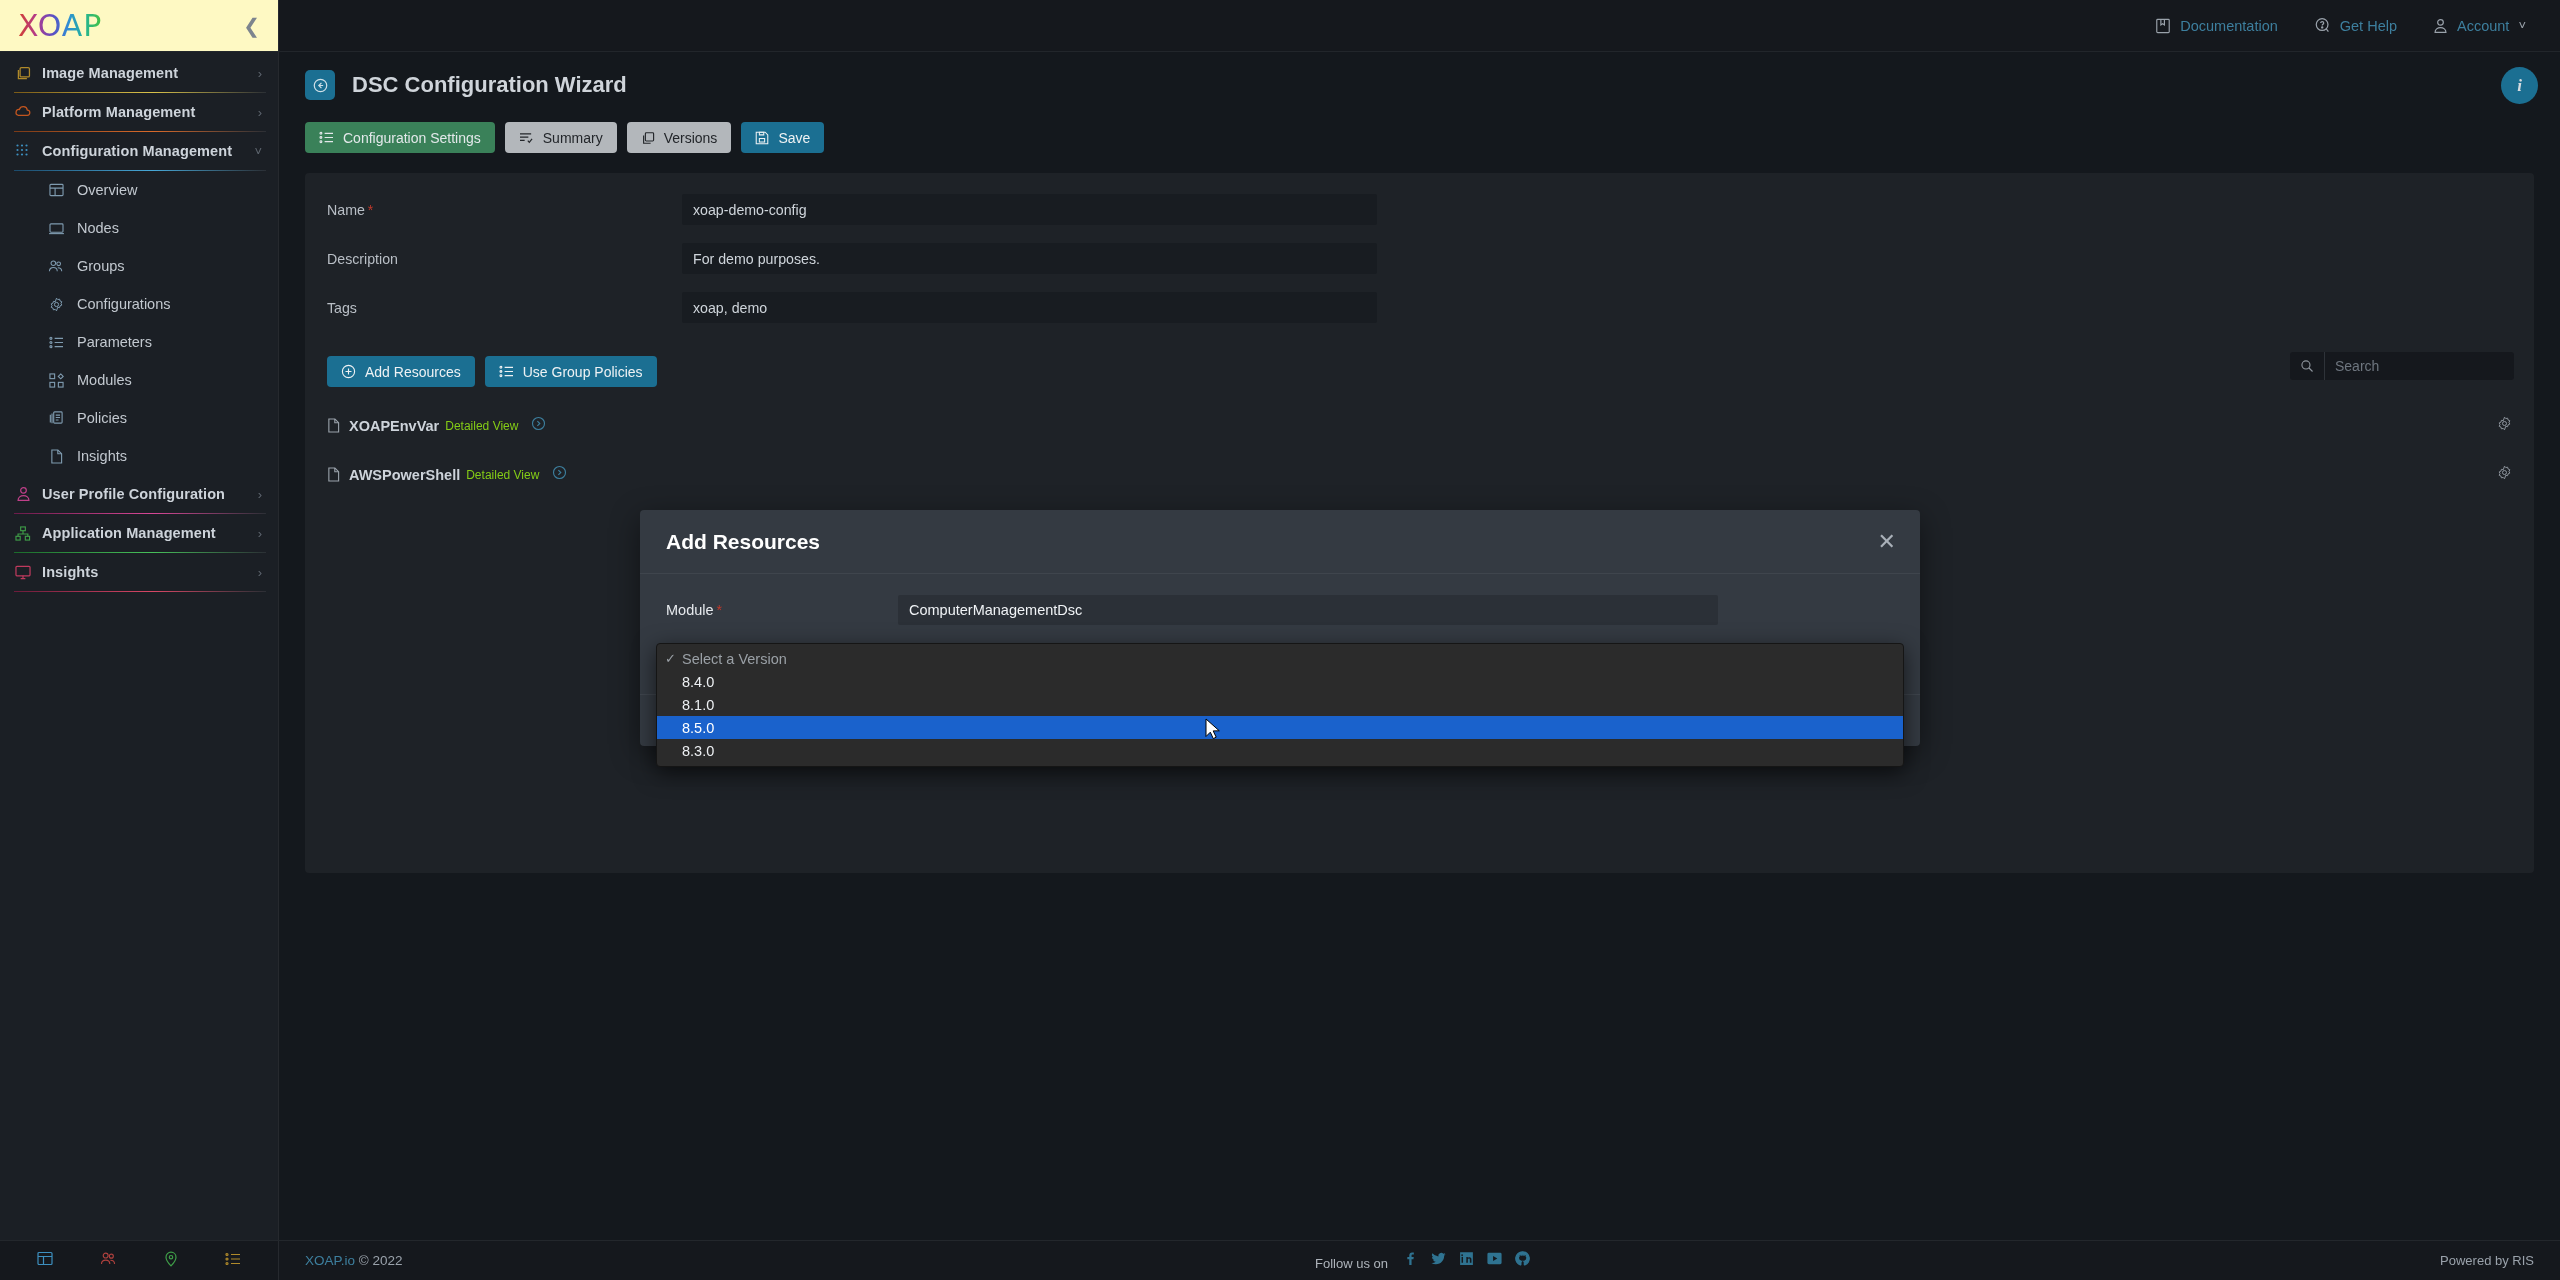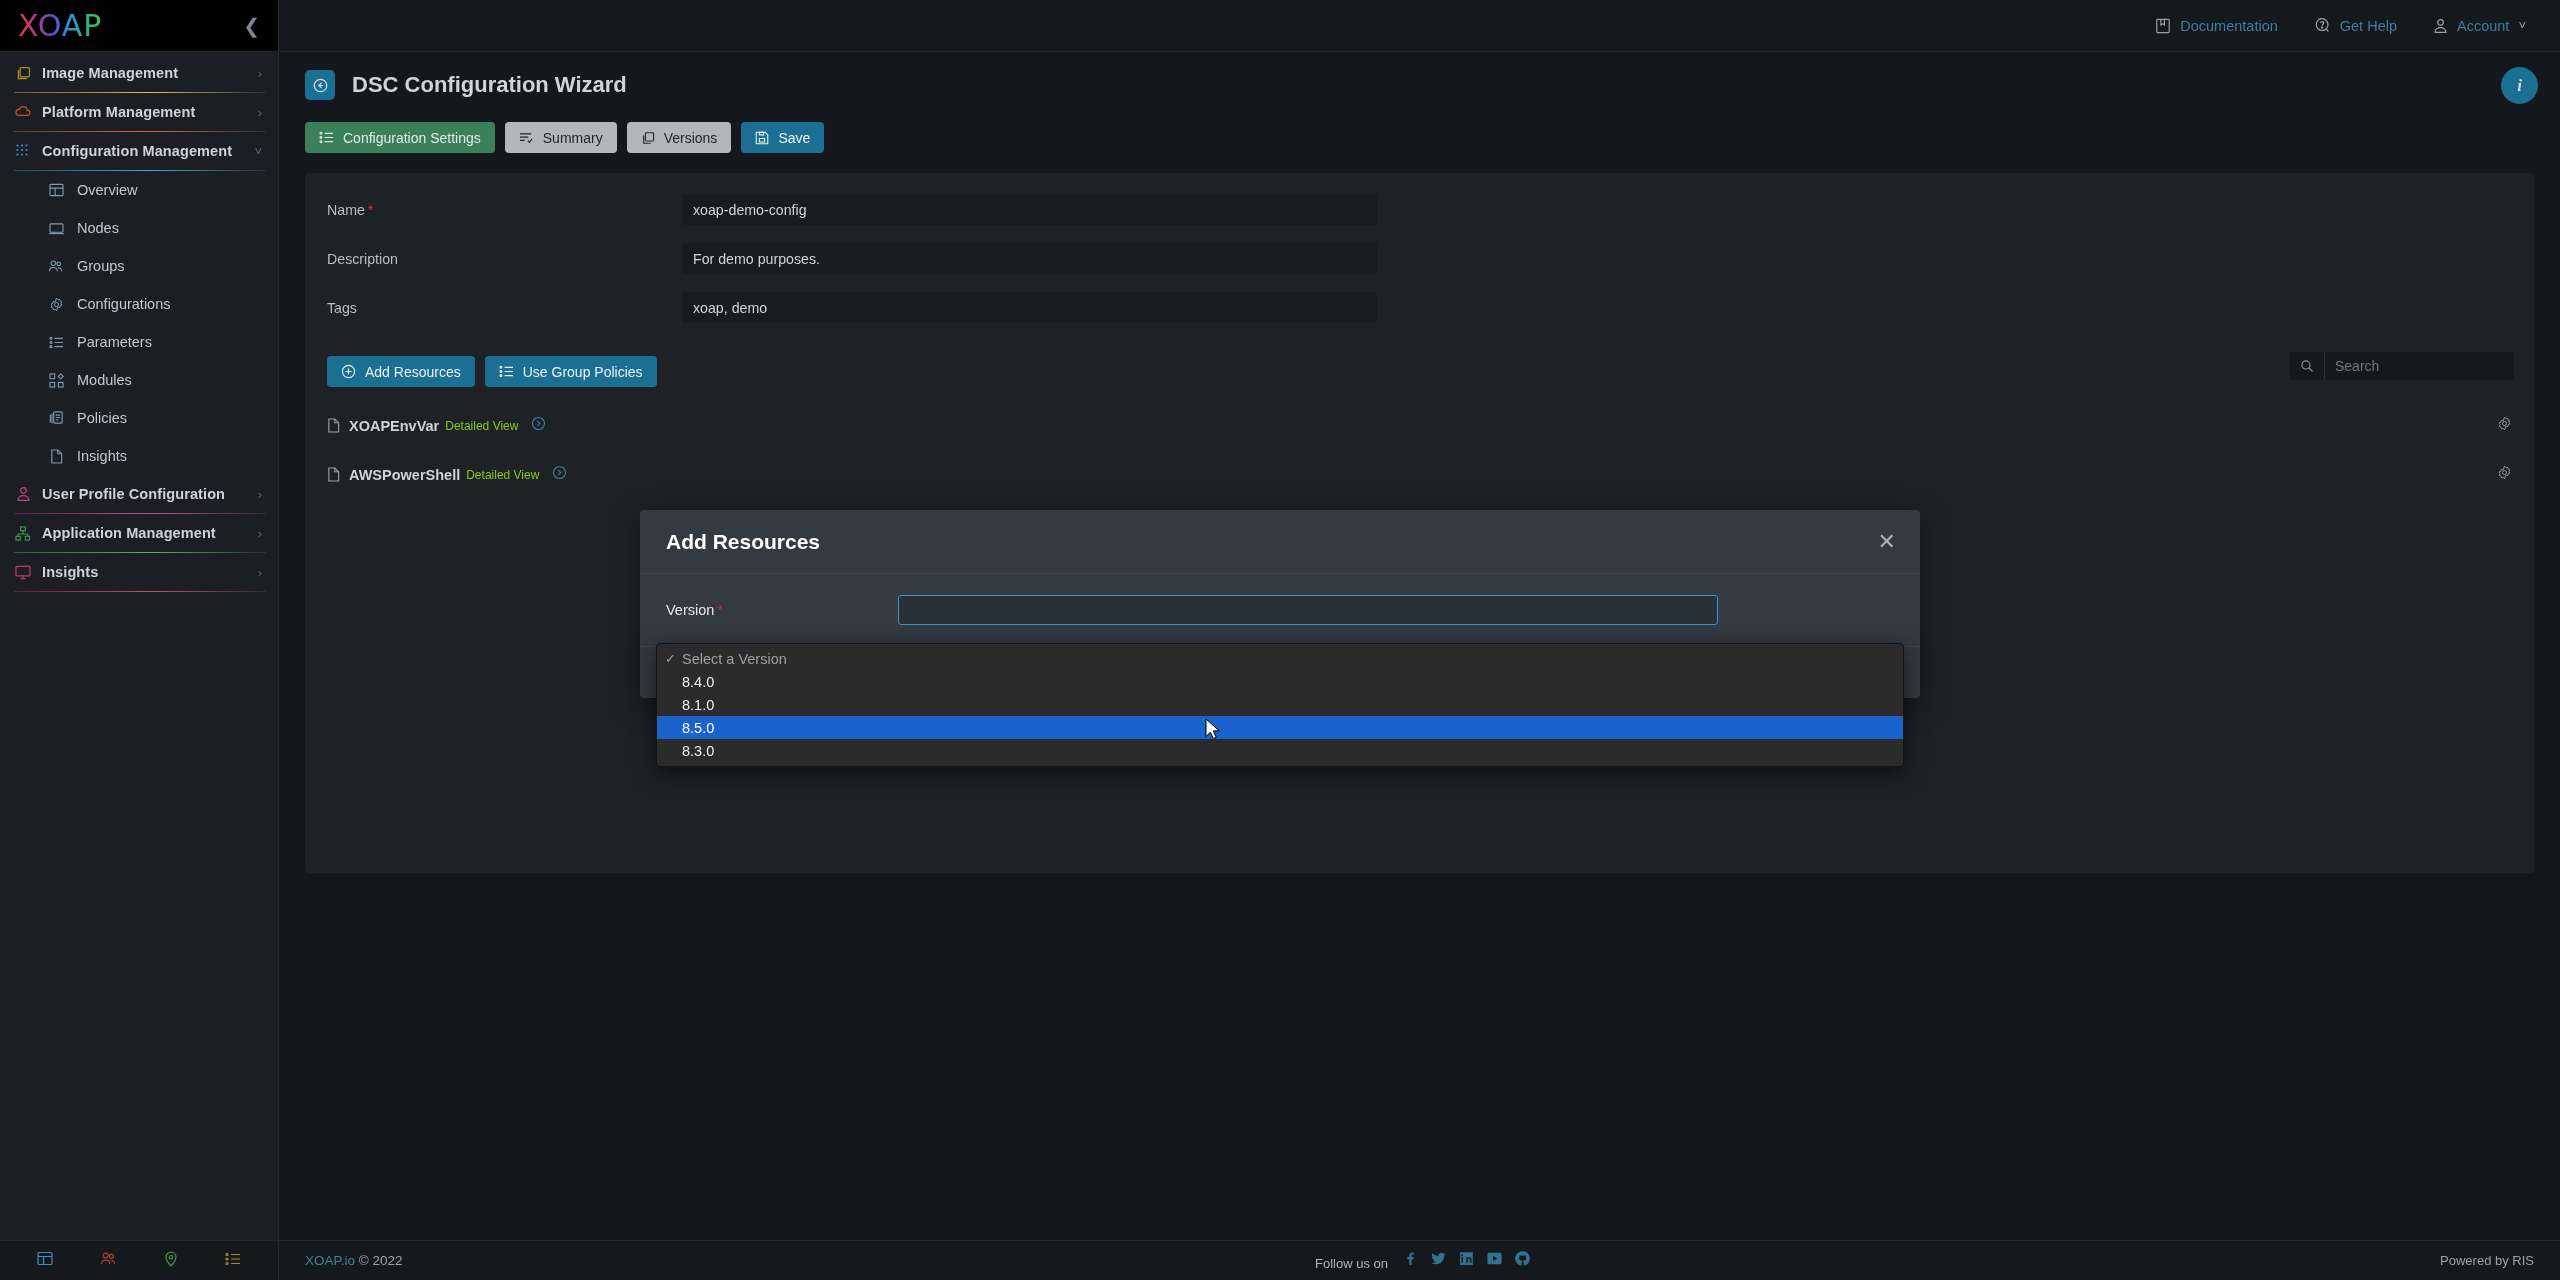--- a/index.html
+++ b/index.html
@@ -12,21 +12,21 @@
   body { position: relative; }
 
   
   #sidebar {
     position: absolute; left: 0; top: 0; width: 279px; height: 1280px;
     background: #1b1f25;
     border-right: 1px solid #26292e;
     display: flex; flex-direction: column;
   }
   #sidebar-logo-bar {
-    height: 52px; background: #000000;
+    height: 52px; background: #fef9c3;
     display: flex; align-items: center; justify-content: space-between;
     padding: 0 18px 0 18px;
     border-bottom: 1px solid #22262b;
     text-align: center;
   }
   .logo-text {
     font-size: 30px; font-weight: 400; letter-spacing: 1px;
     background: linear-gradient(90deg,#d4402f 0%,#b23a8e 22%,#5a4fc4 42%,#2f8fd4 60%,#23b39a 78%,#46c23f 100%);
     -webkit-background-clip: text; background-clip: text; color: transparent;
     font-family: "DejaVu Sans", sans-serif;
@@ -573,20 +573,26 @@
 </div>
 
 <div id="modal">
   <div id="modal-head">
     <span id="modal-title">Add Resources</span>
     <span id="modal-close">✕</span>
   </div>
   <div id="modal-body">
     <div class="m-row">
       <div class="m-label">
+        <span>Module</span><span class="req">*</span>
+      </div>
+      <input class="m-input" value="ComputerManagementDsc" style="">
+    </div>
+    <div class="m-row">
+      <div class="m-label">
         <span>Version</span><span class="req">*</span>
       </div>
       <div class="m-select"></div>
     </div>
   </div>
   <div id="modal-foot">
     <button id="modal-submit">Add Resource</button>
   </div>
 </div>
 

